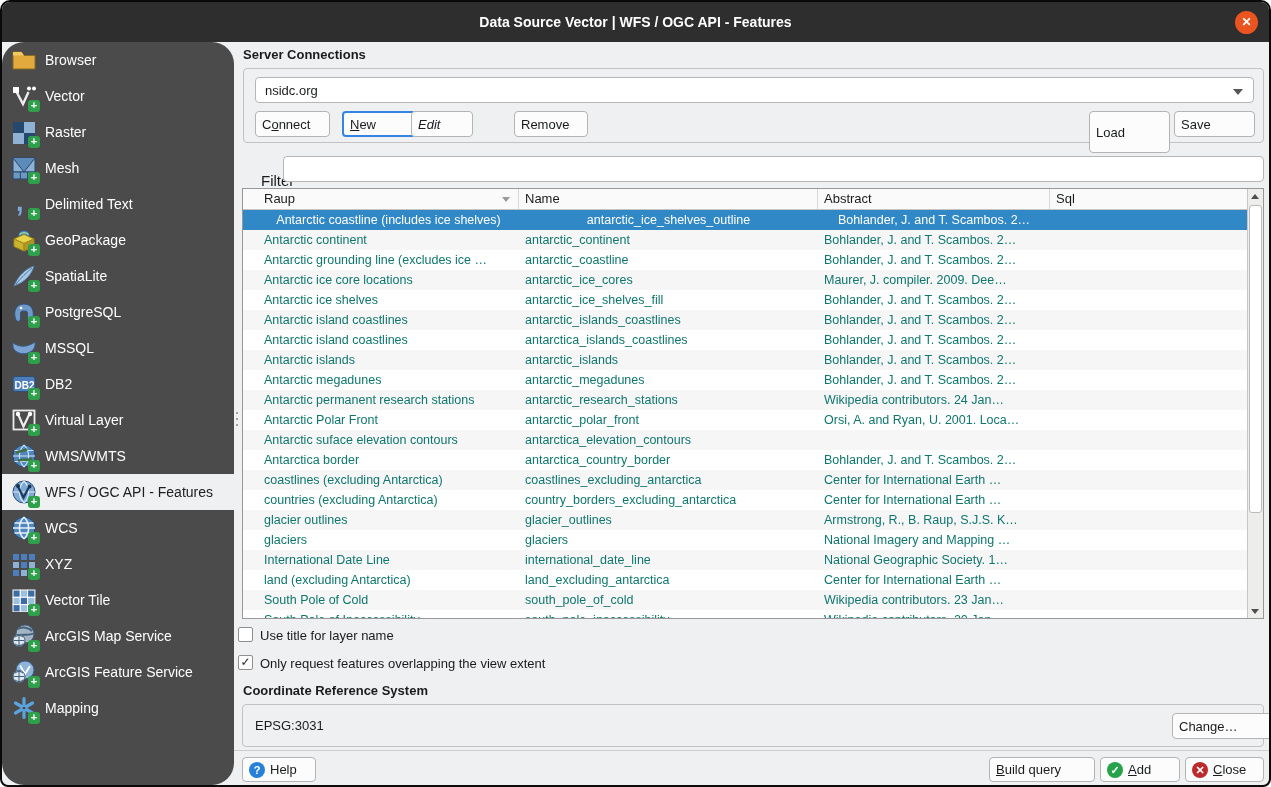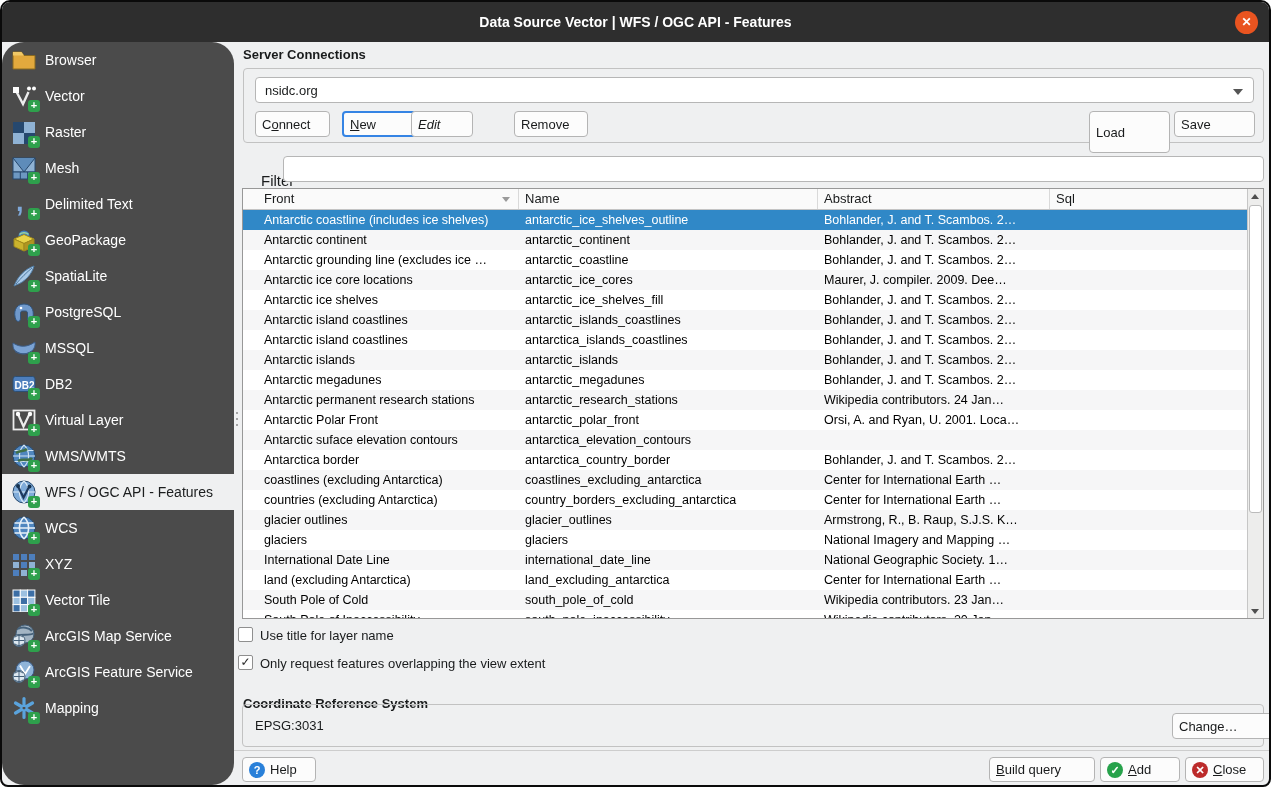--- a/index.html
+++ b/index.html
@@ -24,23 +24,23 @@
   .combo-arrow { position:absolute; right:10px; top:11px; width:0; height:0; border-left:5px solid transparent; border-right:5px solid transparent; border-top:6px solid #555; }
   .btn { position:absolute; background:#fcfcfc; border:1px solid #b4b4b4; border-radius:4px; font-size:13px; color:#191b1c; display:flex; align-items:center; gap:5px; cursor:pointer; font-family:"Liberation Sans",sans-serif; }
   .btn.focus { border:2px solid #3584e4; }
   .filter-label { position:absolute; left:8px; top:130px; font-size:15px;margin-left:19px; }
   .filter-input { position:absolute; left:49px; top:114px; width:981px; height:26px; background:#fff; border:1px solid #b6b6b6; border-radius:4px; }
   .table { position:absolute; left:8px; top:146px; width:1022px; height:431px; background:#fff; border:1px solid #989898; }
   .thead { position:absolute; top:0; left:0; width:1004px; height:21px; background:#fafafa; border-bottom:1px solid #c4c4c4; display:flex; }
   .th { font-size:13px; padding:2px 6px; border-right:1px solid #d9d9d9; position:relative; }
   .sort-ind { position:absolute; right:8px; top:8px; width:0; height:0; border-left:4px solid transparent; border-right:4px solid transparent; border-top:5px solid #9a9a9a; }
   .rows { position:absolute; top:21px; left:0; width:1004px; bottom:0; overflow:hidden; }
-  .row { height:20px; display:flex; font-size:12.5px; color:#000000; background:#fff; }
+  .row { height:20px; display:flex; font-size:12.5px; color:#0f766e; background:#fff; }
   .row:nth-child(even) { background:#f6f6f7; }
-  .row.selected { background:#3088c7 !important; color:#fff; }
+  .row.selected { background:#3088c7 !important; color:#fff;text-align:center; }
   .cell { padding:3px 6px; white-space:nowrap; overflow:hidden; }
   .c-title { width:276px; padding-left:21px; }
   .c-name { width:299px; }
   .c-abs { width:232px; }
   .c-sql { flex:1; }
   .vscroll { position:absolute; top:0; right:0; width:16px; bottom:0; background:#ededec; border-left:1px solid #c6c6c6; }
   .sb-up, .sb-down { position:absolute; left:0; right:0; height:14px; }
   .sb-up { top:0; }
   .sb-down { bottom:0; }
   .sb-up i { position:absolute; left:3px; top:5px; width:0; height:0; border-left:4px solid transparent; border-right:4px solid transparent; border-bottom:5px solid #4e4e4e; }
@@ -323,21 +323,21 @@
         <button class="btn" style="left:930px; top:42px; width:81px; height:26px;">
             <span>Save</span>
           </button>
       </div>
 
       <div class="filter-label">Filter</div>
       <input class="filter-input" value="" style="">
 
       <div class="table">
         <div class="thead">
-          <div class="th c-title"><span>Front</span><span class="sort-ind"></span></div>
+          <div class="th c-title"><span>Raup</span><span class="sort-ind"></span></div>
           <div class="th c-name"><span>Name</span></div>
           <div class="th c-abs"><span>Abstract</span></div>
           <div class="th c-sql" style="border-right:none;"><span>Sql</span></div>
         </div>
         <div class="rows">
             <div class="row selected">
               <div class="cell c-title">Antarctic coastline (includes ice shelves)</div>
               <div class="cell c-name">antarctic_ice_shelves_outline</div>
               <div class="cell c-abs">Bohlander, J. and T. Scambos. 2…</div>
               <div class="cell c-sql"></div>
@@ -472,21 +472,21 @@
             </div>
         </div>
       </div>
 
       <div class="cb" style="left:4px; top:585px;"></div>
       <div class="cb-label" style="left:26px; top:586px;">Use title for layer name</div>
 
       <div class="cb" style="left:4px; top:613px;">✓</div>
       <div class="cb-label" style="left:26px; top:614px;text-align:right;">Only request features overlapping the view extent</div>
 
-      <div class="bold-label" style="left:9px; top:641px;margin-top:13px;">Coordinate Reference System</div>
+      <div class="bold-label" style="left:9px; top:641px;">Coordinate Reference System</div>
       <div class="crs-frame"></div>
       <div class="crs-value">EPSG:3031</div>
       <button class="btn" style="left:938px; top:671px; width:114px; height:26px;">
           <span>Change…</span>
         </button>
 
       <div class="sep"></div>
 
       <button class="btn" style="left:8px; top:715px; width:74px; height:25px;">
         <span class="mini-ic" style="background:#2980d9;">?</span>

